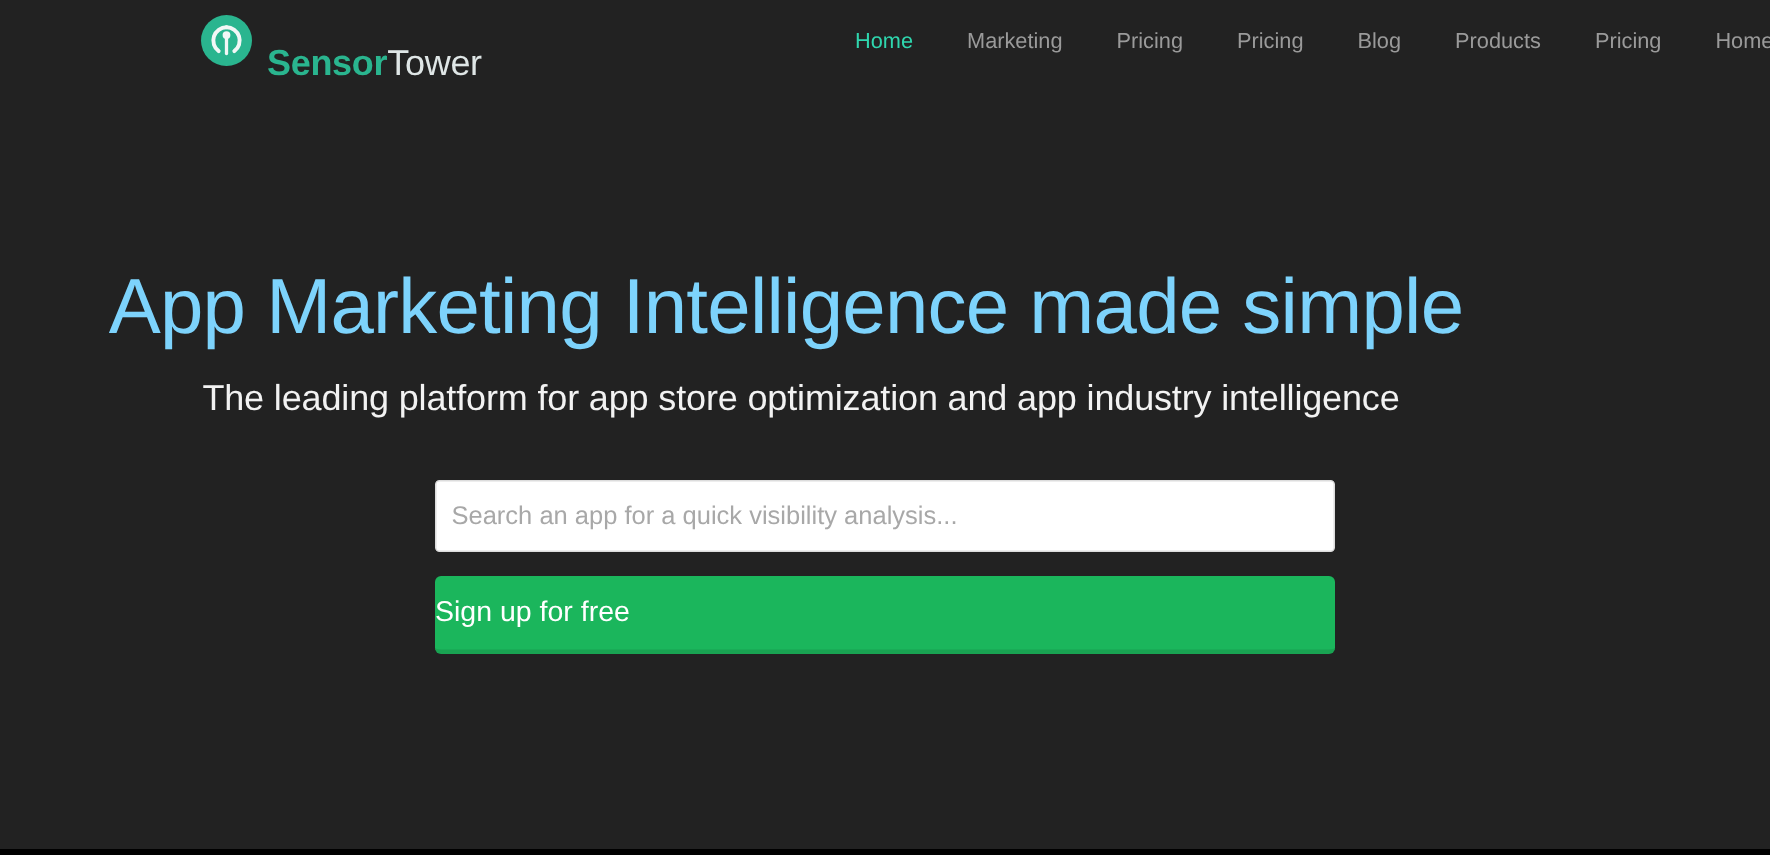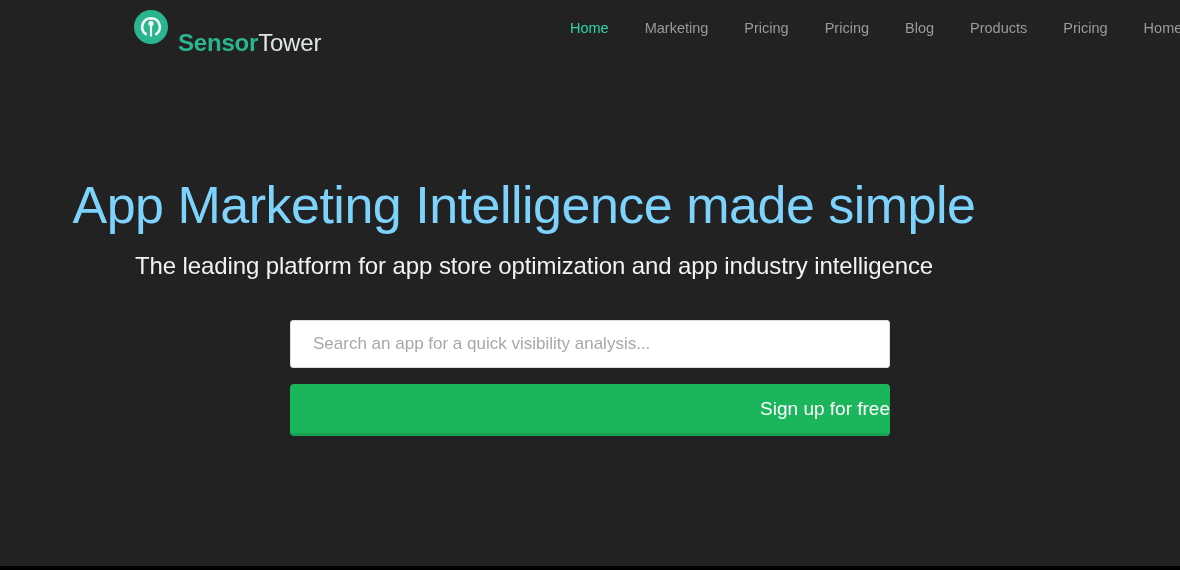--- a/index.html
+++ b/index.html
@@ -149,21 +149,21 @@
     width: 600px;
   }
 
   .search-input {
     display: block;
     width: 600px;
     height: 48px;
     background: #ffffff;
     border: 1px solid #dcdcdc;
     border-radius: 3px;
-    padding: 0 0 0 22px;
+    padding: 0 0 0 10px;
     font-family: "Liberation Sans", sans-serif;
     font-size: 17px;
     line-height: 46px;
     color: #3a3a3a;
     outline: none;
   }
 
   .search-input::placeholder {
     color: #a8a8a8;
     opacity: 1;
@@ -176,21 +176,21 @@
     margin-top: 16px;
     background: #1bb65c;
     border: none;
     border-bottom: 3px solid #19a352;
     border-radius: 4px;
     font-family: "Liberation Sans", sans-serif;
     font-size: 19px;
     line-height: 49px;
     color: #ffffff;
     cursor: pointer;
-    text-align: right;
+    text-align: left;
     padding: 0;
   }
 
   .bottom-strip {
     position: absolute;
     left: 0;
     top: 566px;
     width: 1180px;
     height: 4px;
     background: #000000;

